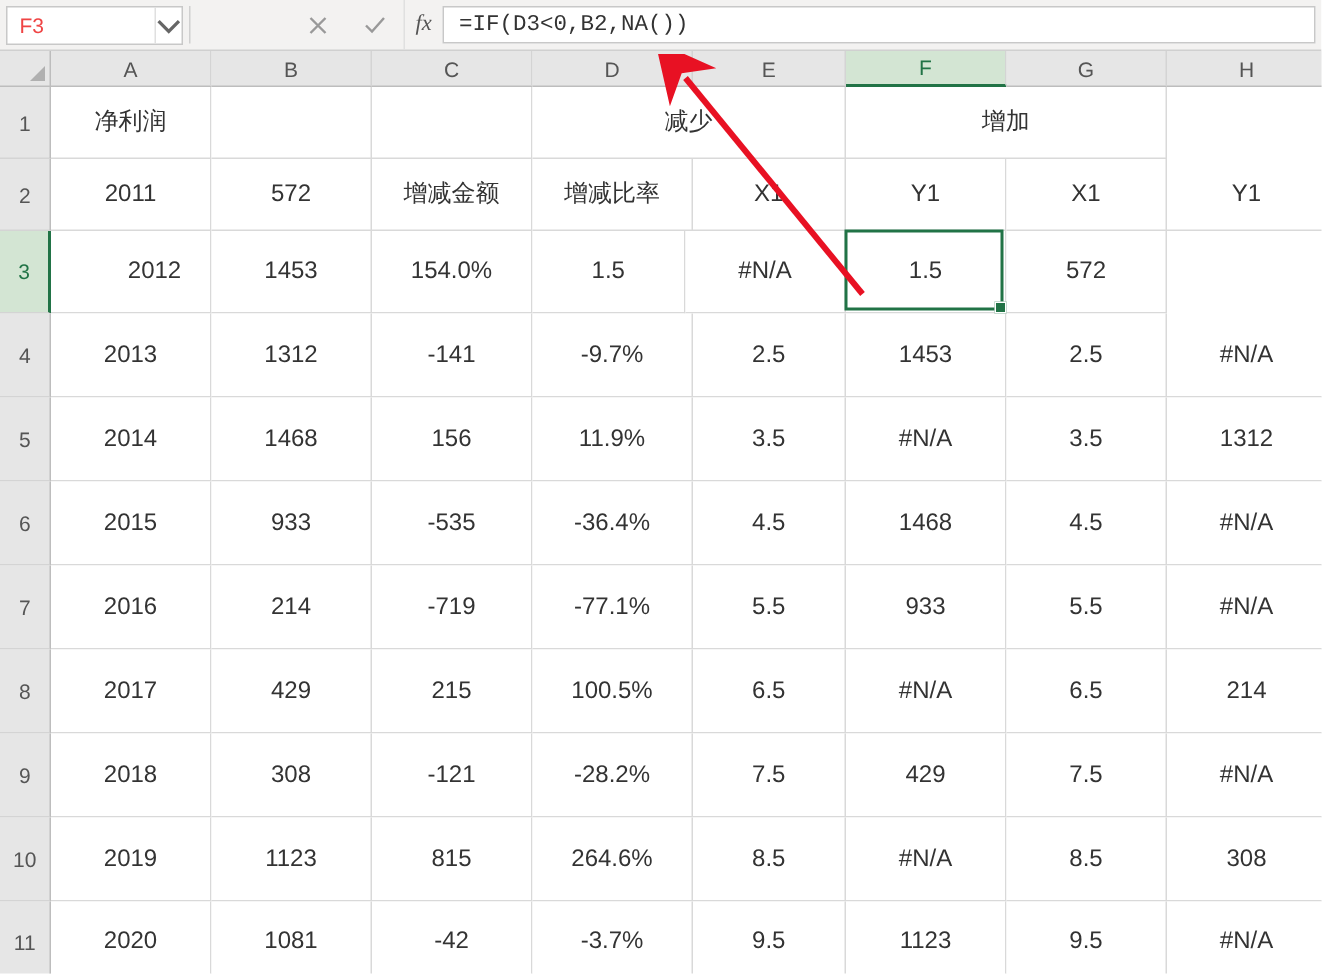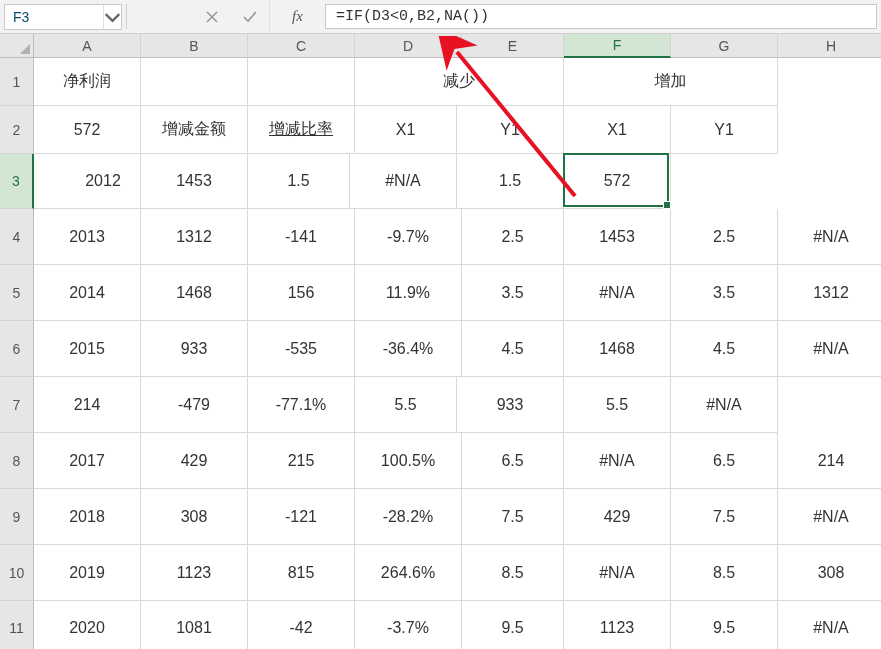--- a/index.html
+++ b/index.html
@@ -27,21 +27,21 @@
     border: 1px solid #c8c8c8;
     background: #ffffff;
     margin: 4px;
     width: 118px;
     height: 26px;
   }
   .name-box {
     flex: 1;
     padding: 0 8px;
     font-size: 14px;
-    color: #0c4a6e;
+    color: #ef4444;
     background: transparent;
   }
   .name-box-dd {
     width: 18px;
     display: flex;
     align-items: center;
     justify-content: center;
     color: #666;
     border-left: 1px solid #e0e0e0;
     height: 100%;
@@ -54,21 +54,21 @@
   .fb-spacer { width: 66px; }
   .fb-btn {
     width: 38px;
     display: flex;
     align-items: center;
     justify-content: center;
     color: #888;
   }
   .fb-btn svg { width: 16px; height: 16px; }
   .fx-label {
-    width: 56px;
+    width: 26px;
     display: flex;
     align-items: center;
     justify-content: center;
     font-style: italic;
     font-family: "Times New Roman", serif;
     font-size: 15px;
     color: #555;
     border-left: 1px solid #e0e0e0;
   }
   .formula-input {
@@ -243,31 +243,33 @@
     </div>
   <div class="cells" id="cells">
       <div class="row">
         <div class="cell" style="width: 107px; height: 48px;">净利润</div>
         <div class="cell" style="width: 107px; height: 48px;"></div>
         <div class="cell" style="width: 107px; height: 48px;"></div>
         <div class="cell" style="width: 209px; height: 48px;">减少</div>
         <div class="cell" style="width: 214px; height: 48px;">增加</div>
       </div>
       <div class="row">
+        <div class="cell" style="width: 107px; height: 48px;">2011</div>
         <div class="cell" style="width: 107px; height: 48px;">572</div>
         <div class="cell" style="width: 107px; height: 48px;">增减金额</div>
-        <div class="cell" style="width: 107px; height: 48px; text-decoration: underline;">增减比率</div>
+        <div class="cell" style="width: 107px; height: 48px;">增减比率</div>
         <div class="cell" style="width: 102px; height: 48px;">X1</div>
         <div class="cell" style="width: 107px; height: 48px;">Y1</div>
         <div class="cell" style="width: 107px; height: 48px;">X1</div>
         <div class="cell" style="width: 107px; height: 48px;">Y1</div>
       </div>
       <div class="row">
         <div class="cell" style="width: 107px; height: 55px; padding-left: 32px;">2012</div>
         <div class="cell" style="width: 107px; height: 55px;">1453</div>
+        <div class="cell" style="width: 107px; height: 55px;">154.0%</div>
         <div class="cell" style="width: 102px; height: 55px;">1.5</div>
         <div class="cell" style="width: 107px; height: 55px;">#N/A</div>
         <div class="cell" style="width: 107px; height: 55px;">1.5</div>
         <div class="cell" style="width: 107px; height: 55px;">572</div>
       </div>
       <div class="row">
         <div class="cell" style="width: 107px; height: 56px; text-align: center;">2013</div>
         <div class="cell" style="width: 107px; height: 56px;">1312</div>
         <div class="cell" style="width: 107px; height: 56px;">-141</div>
         <div class="cell" style="width: 107px; height: 56px;">-9.7%</div>
@@ -290,22 +292,23 @@
         <div class="cell" style="width: 107px; height: 56px;">2015</div>
         <div class="cell" style="width: 107px; height: 56px;">933</div>
         <div class="cell" style="width: 107px; height: 56px;">-535</div>
         <div class="cell" style="width: 107px; height: 56px;">-36.4%</div>
         <div class="cell" style="width: 102px; height: 56px;">4.5</div>
         <div class="cell" style="width: 107px; height: 56px;">1468</div>
         <div class="cell" style="width: 107px; height: 56px;">4.5</div>
         <div class="cell" style="width: 107px; height: 56px;">#N/A</div>
       </div>
       <div class="row">
+        <div class="cell" style="width: 107px; height: 56px;">2016</div>
         <div class="cell" style="width: 107px; height: 56px;">214</div>
-        <div class="cell" style="width: 107px; height: 56px;">-479</div>
+        <div class="cell" style="width: 107px; height: 56px;">-719</div>
         <div class="cell" style="width: 107px; height: 56px;">-77.1%</div>
         <div class="cell" style="width: 102px; height: 56px;">5.5</div>
         <div class="cell" style="width: 107px; height: 56px;">933</div>
         <div class="cell" style="width: 107px; height: 56px;">5.5</div>
         <div class="cell" style="width: 107px; height: 56px;">#N/A</div>
       </div>
       <div class="row">
         <div class="cell" style="width: 107px; height: 56px;">2017</div>
         <div class="cell" style="width: 107px; height: 56px;">429</div>
         <div class="cell" style="width: 107px; height: 56px;">215</div>

